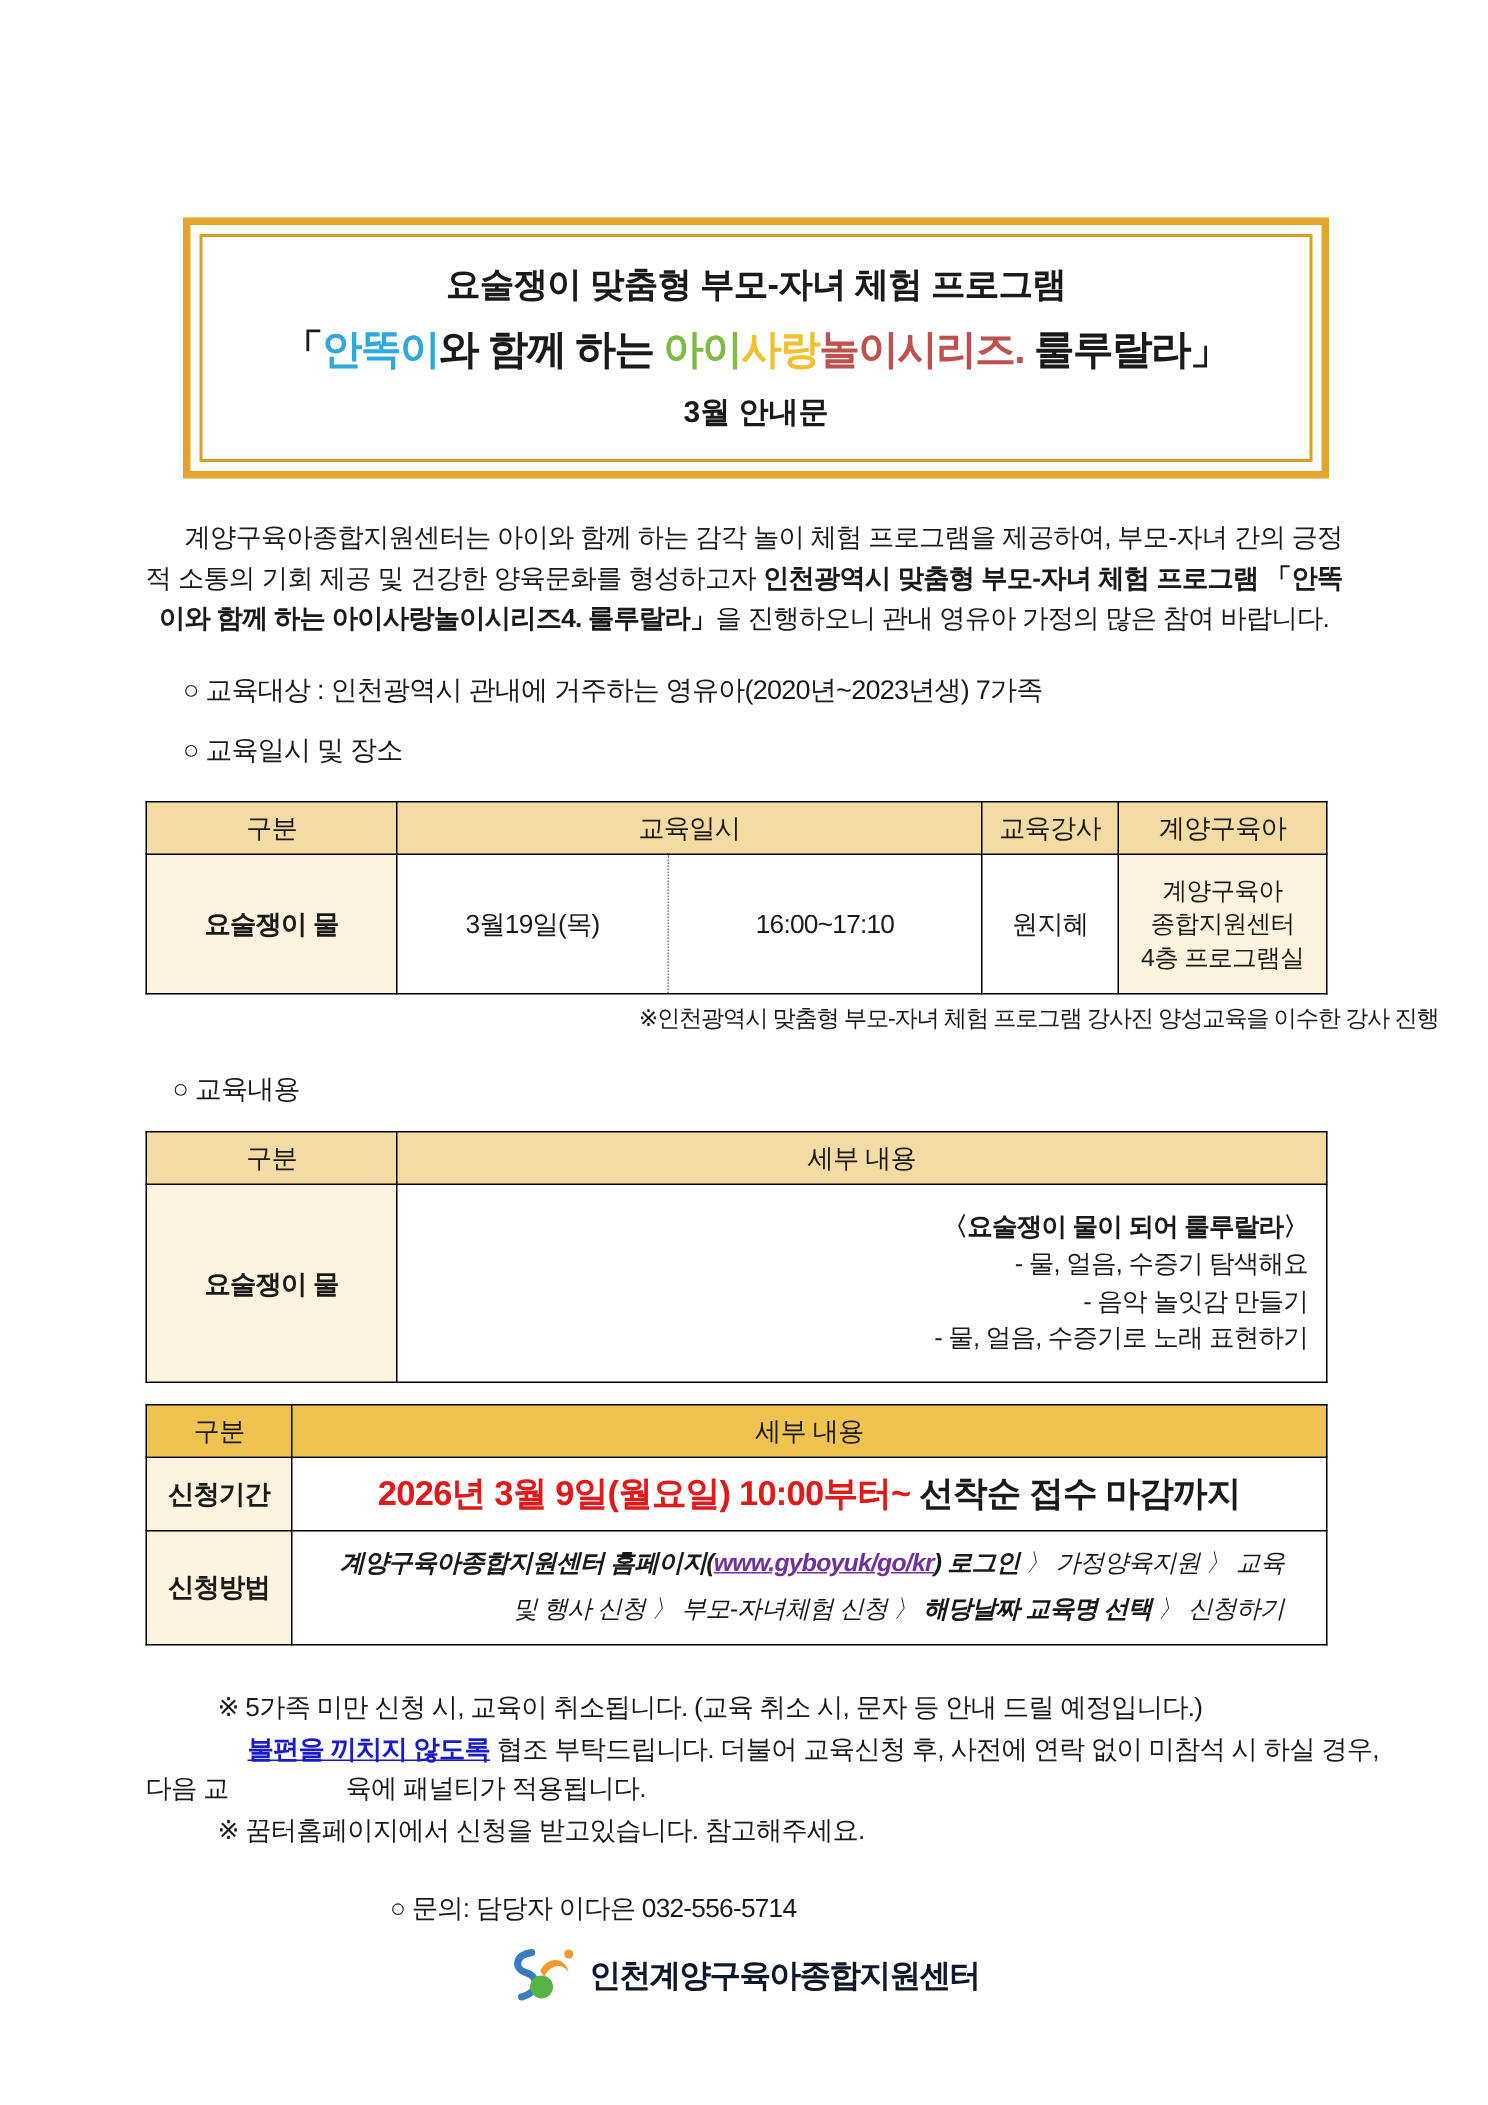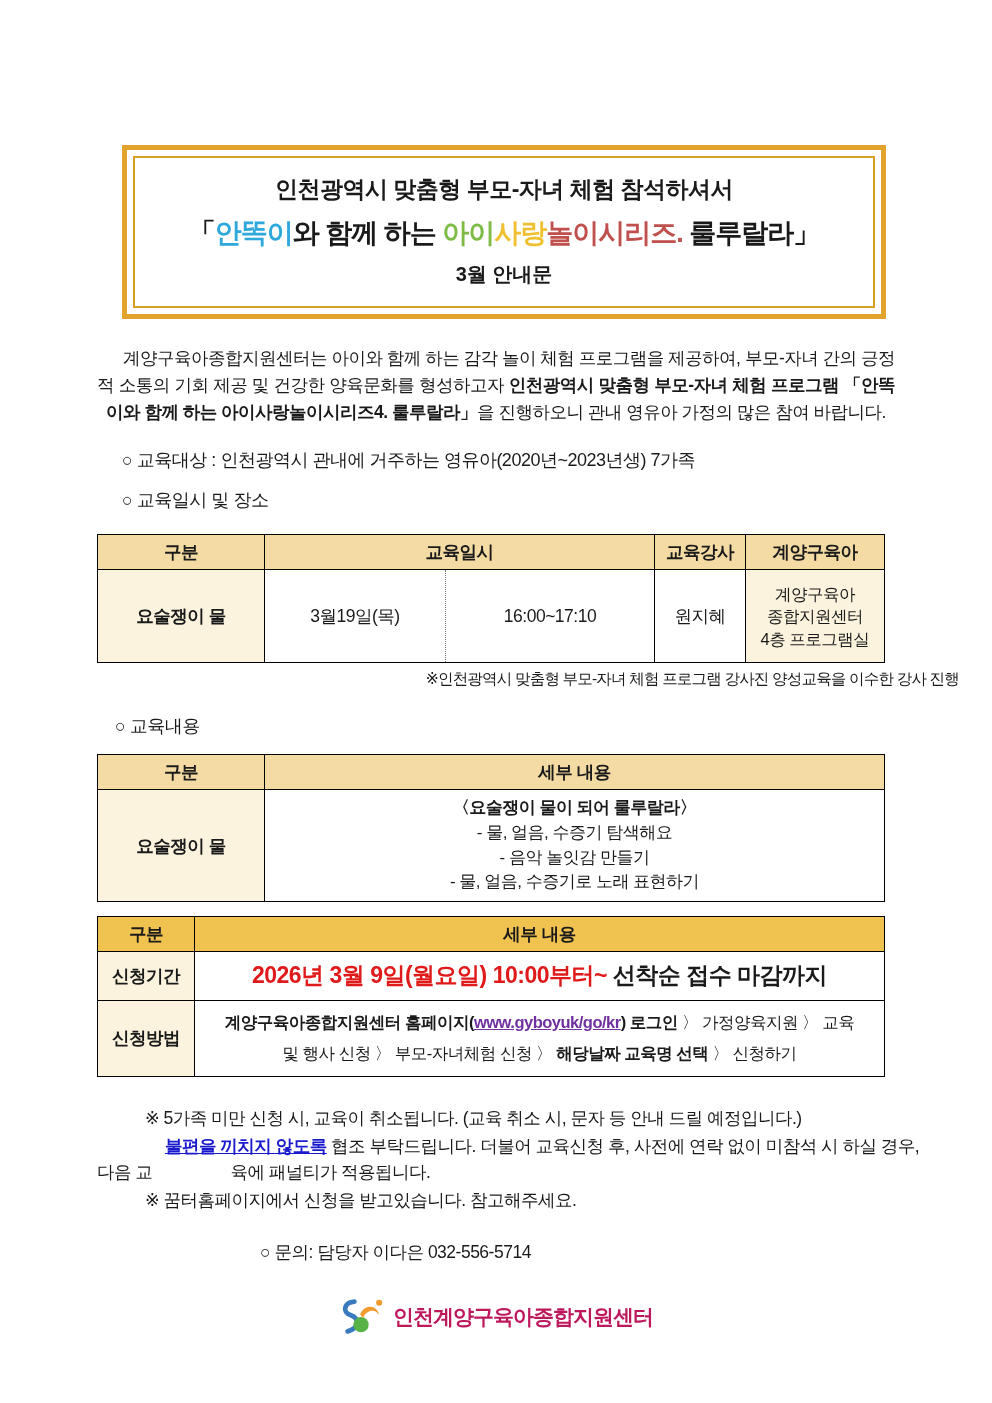--- a/index.html
+++ b/index.html
@@ -32,60 +32,60 @@
   .intro .ind{display:inline-block;width:26px;}
   .b{font-weight:bold;}
   
   .bullet{margin:16px 97px;font-size:18px;letter-spacing:-0.5px;}
   .bullet.m1{margin-top:22px;margin-left:122px;}
   .bullet.sub{margin-left:240px;margin-top:6px;}
   .bullet.m2{margin-top:8px;margin-left:122px;}
   
   table{border-collapse:collapse;margin-left:97px;width:788px;font-size:17.5px;letter-spacing:-0.5px;}
   table, th, td{border:1.5px solid #000;}
-  th{background:var(--header_wheat,#F4DBA4);font-weight:bold;padding:4px 2px;height:26px;}
+  th{background:var(--header_wheat,#F4DBA4);font-weight:normal;padding:4px 2px;height:26px;}
   td{padding:2px 4px;text-align:center;}
   .cell-cream{background:var(--cream,#FCF3DE);font-weight:bold;}
   .t1{margin-top:22px;}
   .t1 td{height:84px;}
   .t1 .dotted{border-left:1px dotted #777;}
   .t1 .place{font-size:16.5px;line-height:1.35;padding:4px 2px;}
   .footnote{
     margin:6px 30px 0 97px;width:862px;text-align:right;font-size:15.5px;letter-spacing:-0.8px;
   }
   .t2{margin-top:14px;}
-  .t2 td.detail{text-align:center;padding:6px 12px;line-height:1.45;font-size:17px;}
+  .t2 td.detail{text-align:right;padding:16px 12px;line-height:1.45;font-size:17px;}
   .t3 th{background:var(--header_gold,#F0C350);}
   .t3 .period-cell{height:44px;font-size:23px;font-weight:bold;}
   .t3 .red{color:var(--red,#E01A1A);}
-  .t3 td.method{text-align:center;padding:6px 28px;line-height:1.9;font-size:16.5px;}
+  .t3 td.method{text-align:right;padding:6px 28px;line-height:1.9;font-size:16.5px;font-style:italic;}
   .t3 .label-cell{width:92px;}
   .link{color:var(--link_purple,#7030A0);text-decoration:underline;font-weight:bold;cursor:pointer;}
   
   .notes{margin-top:28px;font-size:17.5px;letter-spacing:-0.5px;line-height:1.5;}
   .notes .h{margin-left:115px;}
   .notes .n{margin-left:145px;margin-top:2px;}
   .notes .n3{margin-left:165px;}
   .notes .n4{margin-left:97px;}
   .notes .gap{display:inline-block;width:78px;}
   .em-blue{color:var(--blue,#1A1ACD);font-weight:bold;text-decoration:underline;}
   
   .contact{margin:26px 0 0 260px;font-size:17.5px;letter-spacing:-0.5px;}
   
   .footer{position:absolute;left:0;right:0;top:1296px;display:flex;justify-content:center;align-items:center;gap:8px;}
-  .footer .org{font-size:21px;font-weight:bold;color:#be185d;letter-spacing:-1px;}
+  .footer .org{font-size:21px;font-weight:bold;color:#0f172a;letter-spacing:-1px;}
 </style>
 </head>
 <body>
 
 <div class="page">
 
   <div class="title-box">
     <div class="title-inner">
-      <div class="title-l1">인천광역시 맞춤형 부모-자녀 체험 참석하셔서</div>
+      <div class="title-l1">요술쟁이 맞춤형 부모-자녀 체험 프로그램</div>
       <div class="title-l2"><span>「</span><span class="c-blue">안똑이</span><span>와 함께 하는 </span><span class="c-green">아이</span><span class="c-yellow">사랑</span><span class="c-red">놀이시리즈.</span><span> 룰루랄라」</span></div>
       <div class="title-l3">3월 안내문</div>
     </div>
   </div>
 
   <div class="intro"><span class="ind"></span><span>계양구육아종합지원센터는 아이와 함께 하는 감각 놀이 체험 프로그램을 제공하여, 부모-자녀 간의 긍정적 소통의 기회 제공 및 건강한 양육문화를 형성하고자 </span><span class="b">인천광역시 맞춤형 부모-자녀 체험 프로그램 「안똑이와 함께 하는 아이사랑놀이시리즈4. 룰루랄라」</span><span>을 진행하오니 관내 영유아 가정의 많은 참여 바랍니다.</span></div>
 
   <div class="bullet m1">○ 교육대상 : 인천광역시 관내에 거주하는 영유아(2020년~2023년생) 7가족</div>
   <div class="bullet m2">○ 교육일시 및 장소</div>
 

